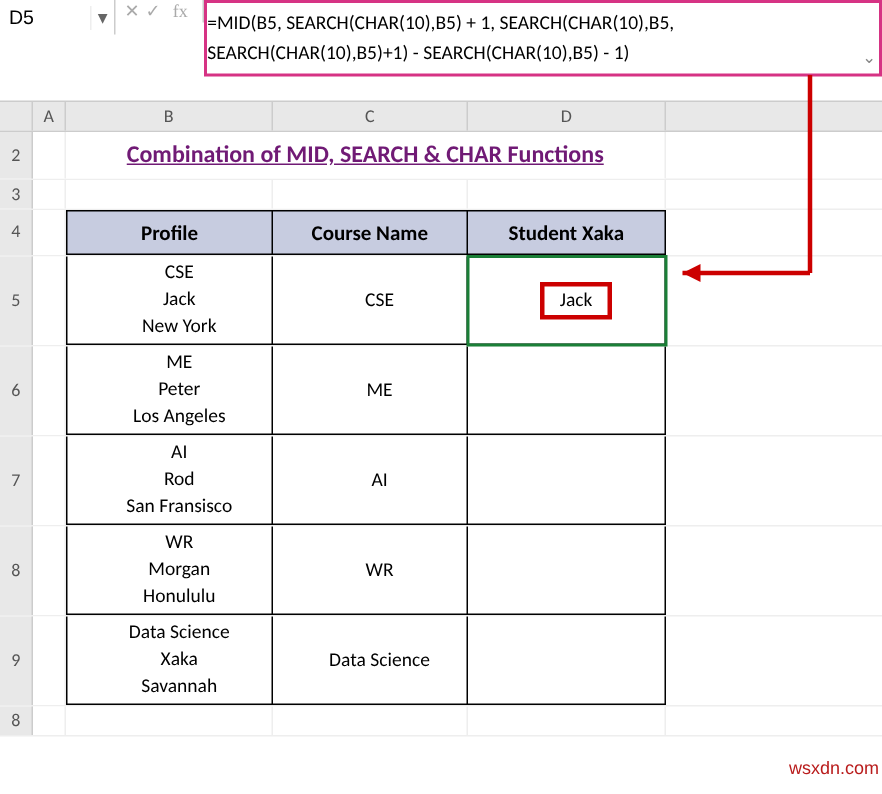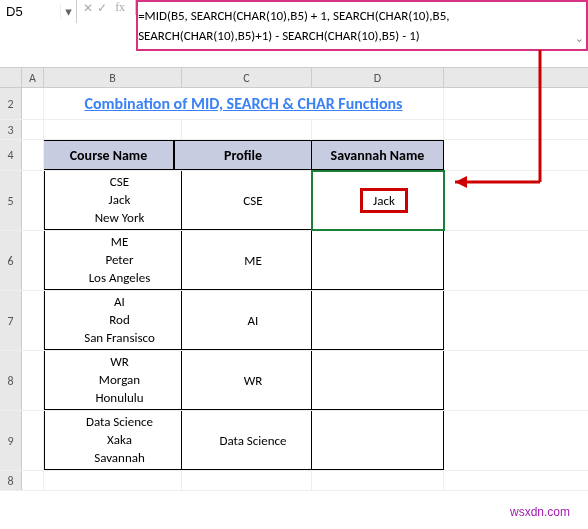--- a/index.html
+++ b/index.html
@@ -22,42 +22,42 @@
     .col-A { width: 22px; }
     .col-B { width: 138px; }
     .col-C { width: 130px; }
     .col-D { width: 132px; }
 
     .grid-row { display: flex; border-bottom: 1px solid #eee; }
     .row-h { width: 22px; background: #e8e8e8; border-right: 1px solid #ccc; text-align: center; color: #555; display: flex; align-items: center; justify-content: center; font-size: 12px; }
     .cell { border-right: 1px solid #eee; display: flex; align-items: center; padding: 2px 4px; background: #fff; }
 
     .title-row { height: 32px; }
-    .title-cell { font-weight: bold; font-size: 16px; color: #3b82f6; justify-content: center; text-decoration: underline; }
+    .title-cell { font-weight: bold; font-size: 16px; color: #701a75; justify-content: center; text-decoration: underline; }
 
     .thick-border-top { border-top: 1.5px solid #000 !important; }
     .thick-border-bottom { border-bottom: 1.5px solid #000 !important; }
     .thick-border-left { border-left: 1.5px solid #000 !important; }
     .thick-border-right { border-right: 1.5px solid #000 !important; }
 
     .header-cell { background: #c7cce0 !important; font-weight: bold; font-size: 14px; justify-content: center; height: 30px; }
 
     .data-cell { justify-content: center; padding-left: 17px; }
     .multiline { flex-direction: column; justify-content: center; line-height: 1.4; white-space: pre-line; text-align: center; }
 
     .data-row { height: 60px; }
 
     .selected-cell { outline: 2px solid #1a7f37; outline-offset: -1px; position: relative; z-index: 2; }
     .result-box { border: 3px solid #c00; padding: 2px 10px; display: inline-block; }
 
     .arrow-line { position: absolute; z-index: 50; pointer-events: none; }
 
     .empty-row { height: 20px; }
 
-    .watermark { position: absolute; right: 18px; bottom: 10px; font-size: 12px; color: #a21caf; font-family: Arial, sans-serif; z-index: 100; }
+    .watermark { position: absolute; right: 2px; bottom: 10px; font-size: 12px; color: #b91c1c; font-family: Arial, sans-serif; z-index: 100; }
   </style>
 </head>
 <body>
 
 <div class="top-bar">
   <div class="name-box-wrap">
     <input class="name-box" value="D5" style="">
     <div class="name-dropdown">
       <span>▾</span>
     </div>
@@ -93,23 +93,23 @@
     <div class="row-h">3</div>
     <div class="cell col-A"></div>
     <div class="cell col-B"></div>
     <div class="cell col-C"></div>
     <div class="cell col-D"></div>
   </div>
 
   <div class="grid-row">
     <div class="row-h" style="height:30px">4</div>
     <div class="cell col-A"></div>
+    <div class="cell col-B header-cell thick-border-top thick-border-left thick-border-right thick-border-bottom">Profile</div>
     <div class="cell col-C header-cell thick-border-top thick-border-right thick-border-bottom">Course Name</div>
-    <div class="cell col-B header-cell thick-border-top thick-border-left thick-border-right thick-border-bottom">Profile</div>
-    <div class="cell col-D header-cell thick-border-top thick-border-right thick-border-bottom">Savannah Name</div>
+    <div class="cell col-D header-cell thick-border-top thick-border-right thick-border-bottom">Student Xaka</div>
   </div>
 
   <div class="grid-row data-row">
     <div class="row-h">5</div>
     <div class="cell col-A"></div>
     <div class="cell col-B data-cell multiline thick-border-left thick-border-right thick-border-bottom">CSE
 Jack
 New York</div>
     <div class="cell col-C data-cell thick-border-right thick-border-bottom">CSE</div>
     <div class="cell col-D data-cell thick-border-right thick-border-bottom selected-cell">

